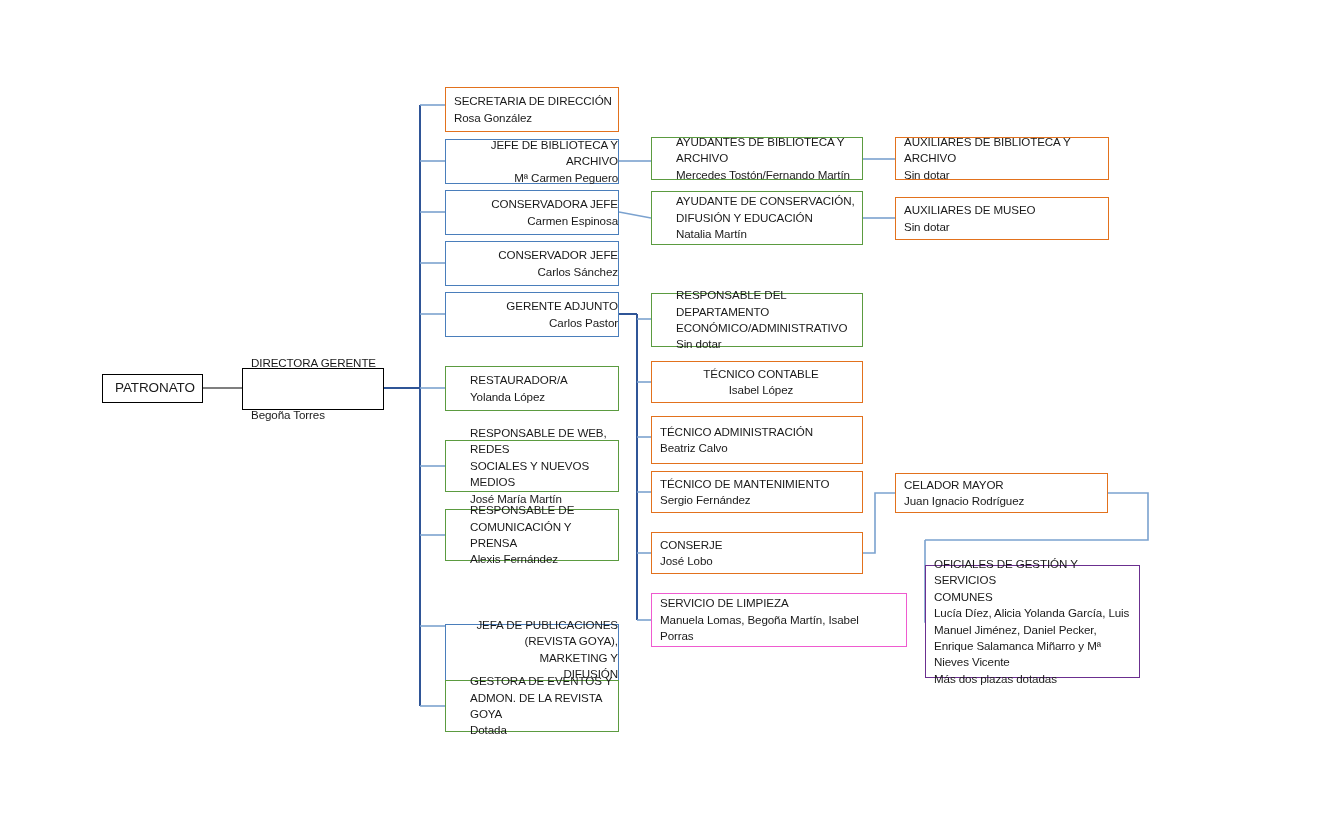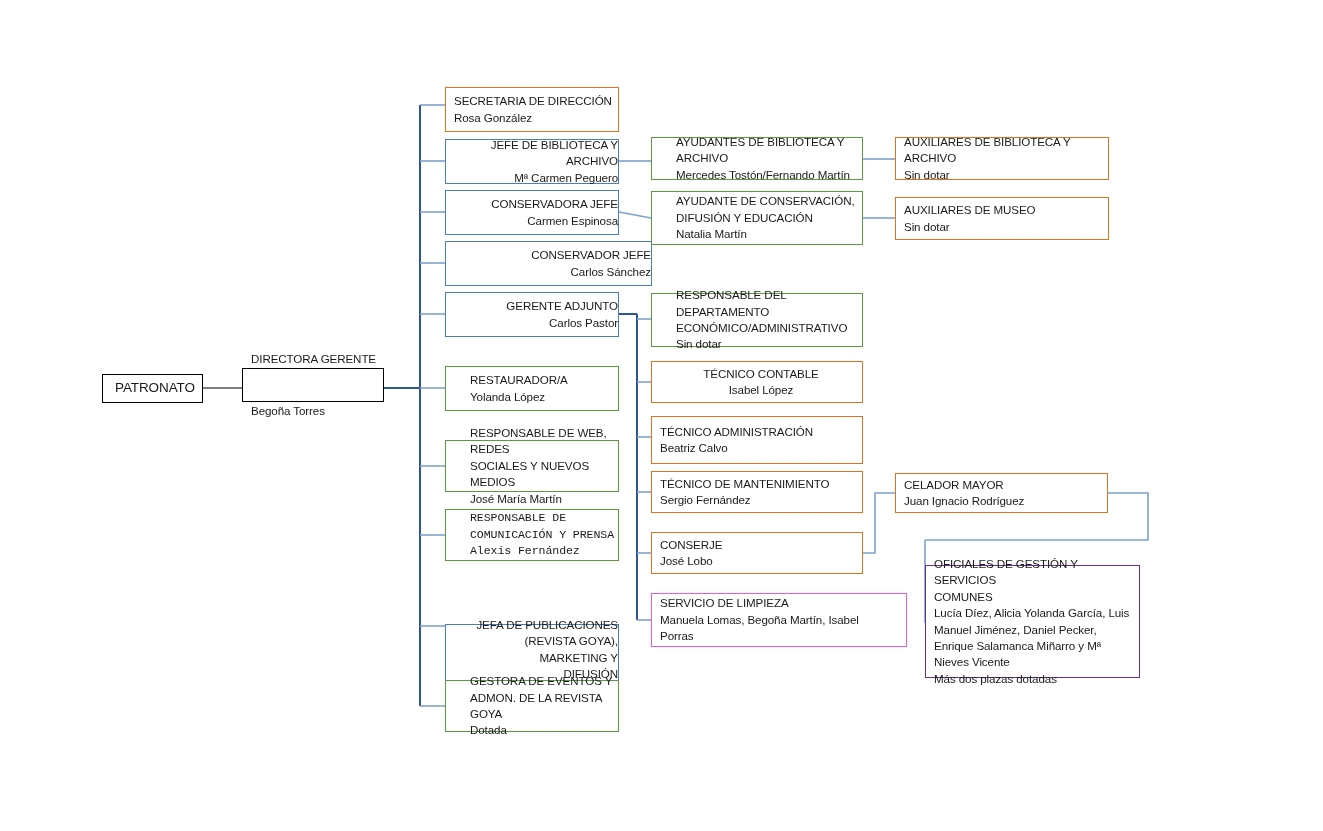--- a/index.html
+++ b/index.html
@@ -103,62 +103,62 @@
 
       <path d="M1108,493 L1148,493 L1148,540 L925,540"></path>
       <path d="M925,540 L925,622 L950,622"></path>
     </g>
   </svg>
 
   <div class="node root b-black" style="left:102px; top:374px; width:101px; height:29px;">
     <div class="title">PATRONATO</div>
   </div>
 
-  <div class="node b-black" style="left:242px; top:368px; width:142px; height:34px;gap:36px;">
+  <div class="node b-black" style="left:242px; top:368px; width:142px; height:42px;gap:36px;">
     <div class="title">DIRECTORA GERENTE</div>
     <div class="person">Begoña Torres</div>
   </div>
 
   <div class="node b-orange" style="left:445px; top:87px; width:174px; height:45px;">
     <div class="title">SECRETARIA DE DIRECCIÓN</div>
     <div class="person">Rosa González</div>
   </div>
 
   <div class="node b-blue" style="left:445px; top:139px; width:174px; height:45px;">
     <div class="title">JEFE DE BIBLIOTECA Y ARCHIVO</div>
     <div class="person">Mª Carmen Peguero</div>
   </div>
 
   <div class="node b-blue" style="left:445px; top:190px; width:174px; height:45px;">
     <div class="title">CONSERVADORA JEFE</div>
     <div class="person">Carmen Espinosa</div>
   </div>
 
-  <div class="node b-blue" style="left:445px; top:241px; width:207px; height:45px;">
+  <div class="node b-blue" style="left:445px; top:241px; width:174px; height:45px;">
     <div class="title">CONSERVADOR JEFE</div>
     <div class="person">Carlos Sánchez</div>
   </div>
 
   <div class="node b-blue" style="left:445px; top:292px; width:174px; height:45px;">
     <div class="title">GERENTE ADJUNTO</div>
     <div class="person">Carlos Pastor</div>
   </div>
 
   <div class="node b-green" style="left:445px; top:366px; width:174px; height:45px;">
     <div class="title">RESTAURADOR/A</div>
     <div class="person">Yolanda López</div>
   </div>
 
   <div class="node b-green" style="left:445px; top:440px; width:174px; height:52px;">
     <div class="title">RESPONSABLE DE WEB, REDES
 SOCIALES Y NUEVOS MEDIOS</div>
     <div class="person">José María Martín</div>
   </div>
 
-  <div class="node b-green" style="left:445px; top:509px; width:174px; height:52px;font-family:Liberation Mono, monospace;">
+  <div class="node b-green" style="left:445px; top:509px; width:174px; height:52px;">
     <div class="title">RESPONSABLE DE
 COMUNICACIÓN Y PRENSA</div>
     <div class="person">Alexis Fernández</div>
   </div>
 
   <div class="node b-blue" style="left:445px; top:624px; width:174px; height:68px;">
     <div class="title">JEFA DE PUBLICACIONES
 (REVISTA GOYA), MARKETING Y
 DIFUSIÓN</div>
     <div class="person">Gisela Pagès</div>

